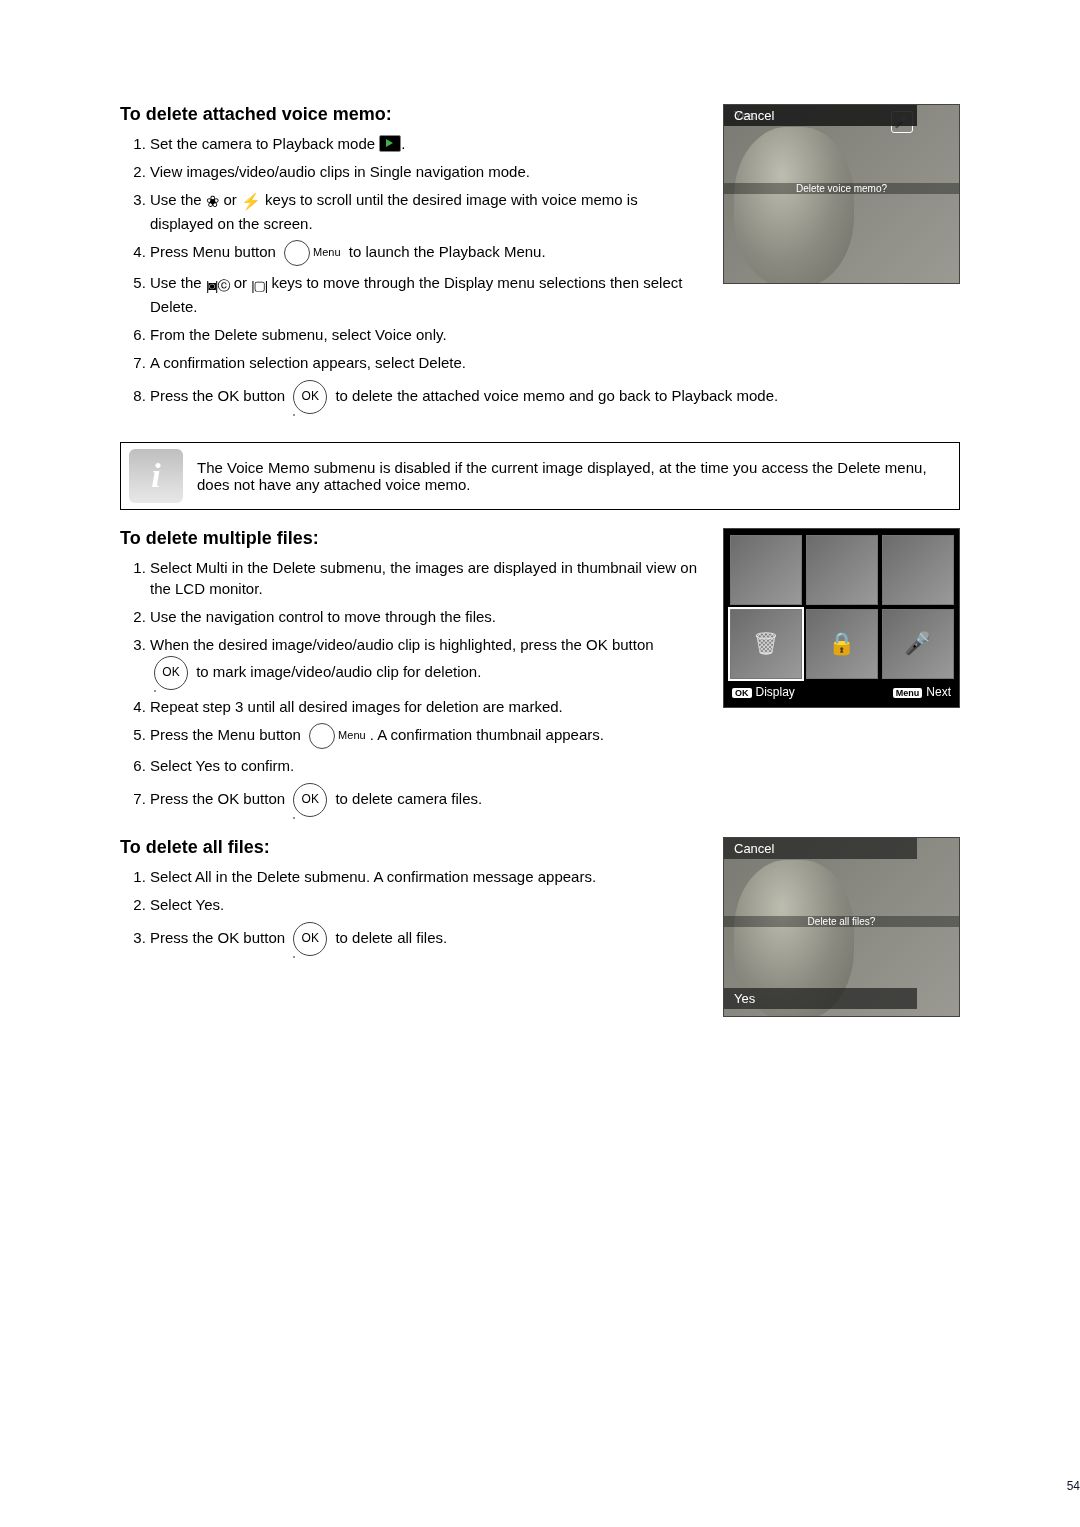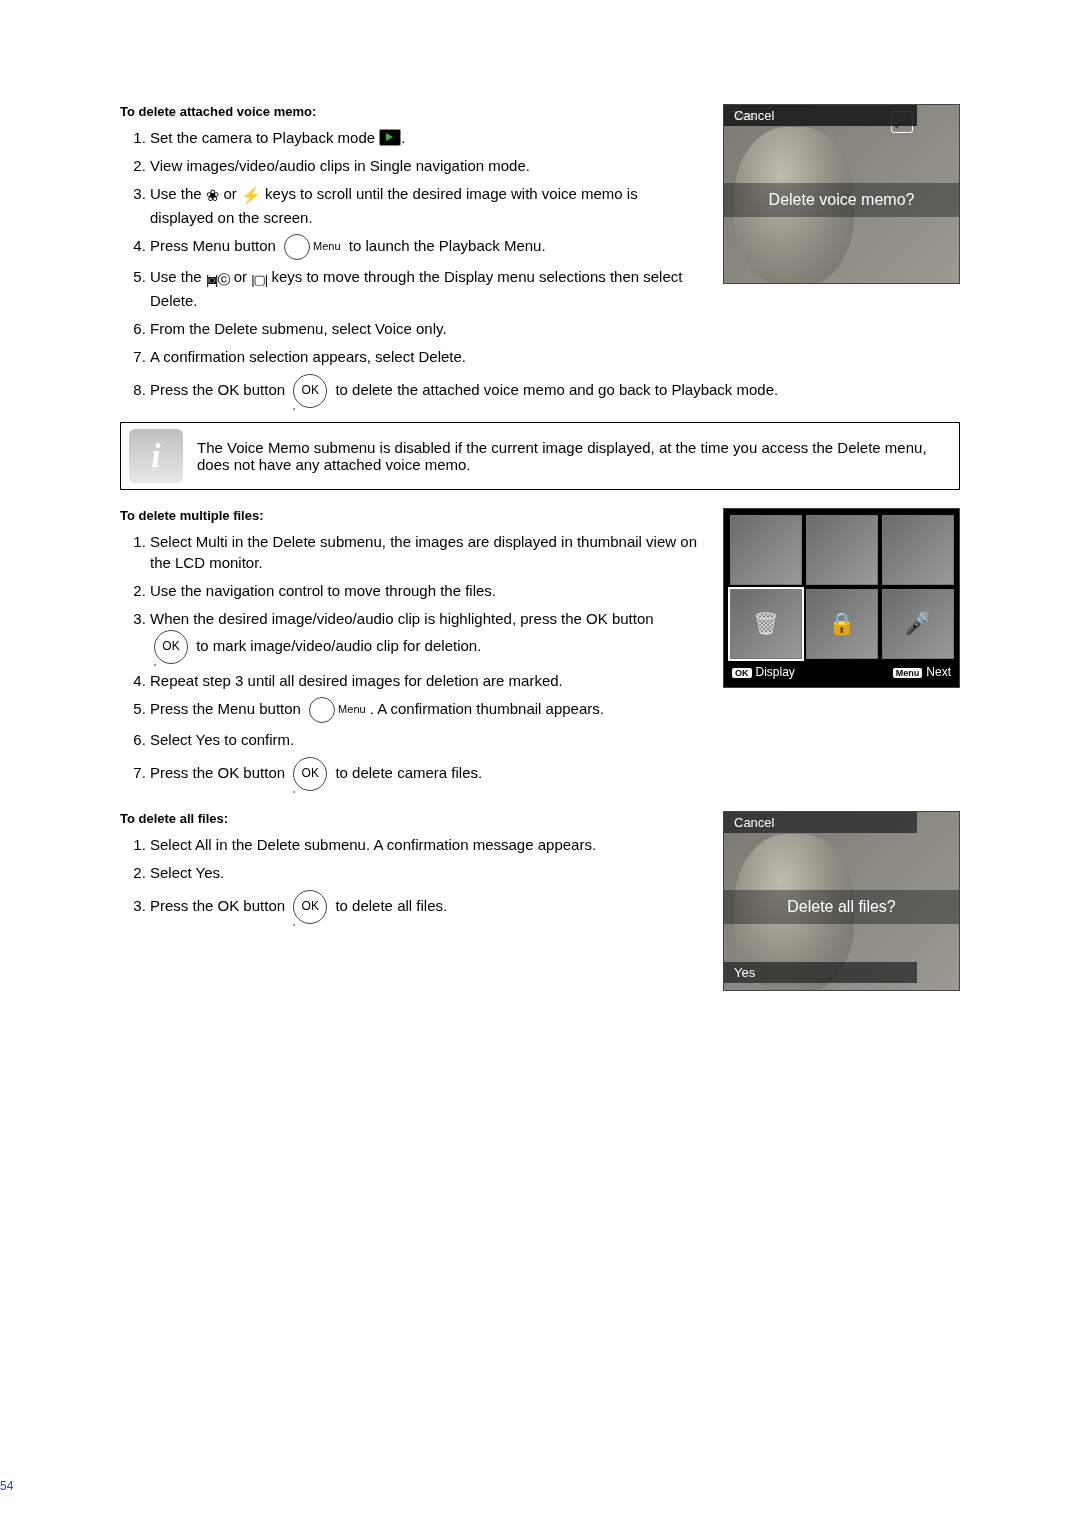--- a/index.html
+++ b/index.html
@@ -1,23 +1,23 @@
 <!DOCTYPE html>
 <html><head>
 <meta charset="utf-8">
 <style>
 html,body{margin:0;padding:0;background:#fff;font-family:Verdana,Geneva,sans-serif;color:#000}
 .page{width:1080px;height:1527px;position:relative;box-sizing:border-box;padding:90px 120px 50px 120px}
-.section-title{font-size:13px;font-weight:bold;margin:14px 8px 8px 0}
+.section-title{font-size:18px;font-weight:bold;margin:14px 8px 8px 0}
 ol{margin:0 0 6px 0;padding-left:30px;font-size:15px;line-height:1.45}
 ol li{margin-bottom:6px}
 .float-right{float:right;margin-left:26px}
 .clearfix::after{content:"";display:table;clear:both}
 .lcd{width:235px;height:178px;border:1px solid #444;background:linear-gradient(135deg,#7a7a72,#9a9a92);position:relative;color:#fff;font-family:Arial,sans-serif}
-.lcd .overlay-title{position:absolute;left:0;right:0;top:78px;text-align:center;font-size:16px;background:rgba(0,0,0,.35);padding:8px 0}
+.lcd .overlay-title{position:absolute;left:0;right:0;top:78px;text-align:center;font-size:10px;background:rgba(0,0,0,.35);padding:0 0}
 .lcd .opt{position:absolute;left:0;right:42px;font-size:13px;padding:3px 10px;background:rgba(30,30,30,.7)}
 .lcd .opt:nth-of-type(2){top:128px}
 .lcd .opt:nth-of-type(3){top:150px}
 .lcd .mic-ic{position:absolute;right:46px;top:6px;width:20px;height:20px;border:1px solid #fff;border-radius:3px;display:flex;align-items:center;justify-content:center;font-size:12px}
 .lcd .cat{position:absolute;inset:0;overflow:hidden}
 .lcd .cat::before{content:"";position:absolute;left:10px;top:22px;width:120px;height:160px;background:radial-gradient(ellipse at 40% 30%,#bdbdb0 0%,#8a8a80 55%,#6f6f68 100%);border-radius:44%}
 .lcd2{width:235px;height:178px;border:1px solid #444;background:#000;position:relative;color:#fff;font-family:Arial,sans-serif}
 .thumb{position:absolute;border:1px solid #777;background:linear-gradient(135deg,#6b6b6b,#9a9a9a)}
 .thumb.sel{outline:2px solid #fff}
 .lcd2 .bar{position:absolute;left:0;right:0;bottom:0;height:22px;display:flex;justify-content:space-between;font-size:12px;padding:0 8px;box-sizing:border-box}
@@ -28,24 +28,24 @@
 .ok-ic{display:inline-block;position:relative;vertical-align:middle;margin:0 4px}
 .ok-ic .o1{width:32px;height:32px;border:1.5px solid #444;border-radius:50%;display:flex;align-items:center;justify-content:center;font-size:12px;font-family:Arial}
 .ok-ic::before,.ok-ic::after{content:"";position:absolute;border:1px solid #444;border-radius:50%}
 .ok-ic::before{inset:-3px -3px auto auto;width:10px;height:10px;display:none}
 .menu-ic{display:inline-block;position:relative;vertical-align:middle;margin:0 4px}
 .menu-ic .c{width:24px;height:24px;border:1.5px solid #444;border-radius:50%;display:inline-block;vertical-align:middle}
 .menu-ic .t{font-size:11px;vertical-align:middle;margin-left:3px}
 .macro-ic{display:inline-block;font-size:16px;vertical-align:-2px}
 .flash-ic{display:inline-block;font-size:16px;vertical-align:-2px}
 .disp-ic{display:inline-block;font-size:13px;vertical-align:-2px;letter-spacing:-1px}
-.note-box{border:1px solid #000;display:flex;align-items:center;font-size:15px;padding:6px 8px;margin:8px 0 18px 0}
+.note-box{border:1px solid #000;display:flex;align-items:center;font-size:15px;padding:6px 8px;margin:22px 0 18px 0}
 .note-ic{width:54px;height:54px;border-radius:6px;background:linear-gradient(180deg,#bfbfbf,#e8e8e8);position:relative;margin-right:14px;flex:0 0 auto}
 .note-ic::after{content:"i";position:absolute;inset:0;display:flex;align-items:center;justify-content:center;font-size:34px;font-style:italic;font-family:Georgia,serif;color:#fff;font-weight:bold}
-.page-num{position:absolute;left:0;right:0;bottom:34px;text-align:left;font-size:12px;color:#1d4ed8}
+.page-num{position:absolute;left:0;right:0;bottom:34px;text-align:right;font-size:12px;color:#0f172a}
 b{font-weight:normal}
 </style>
 </head>
 <body>
 
 <div class="page">
 
   <div class="clearfix">
     <div class="float-right">
       <div class="lcd">

